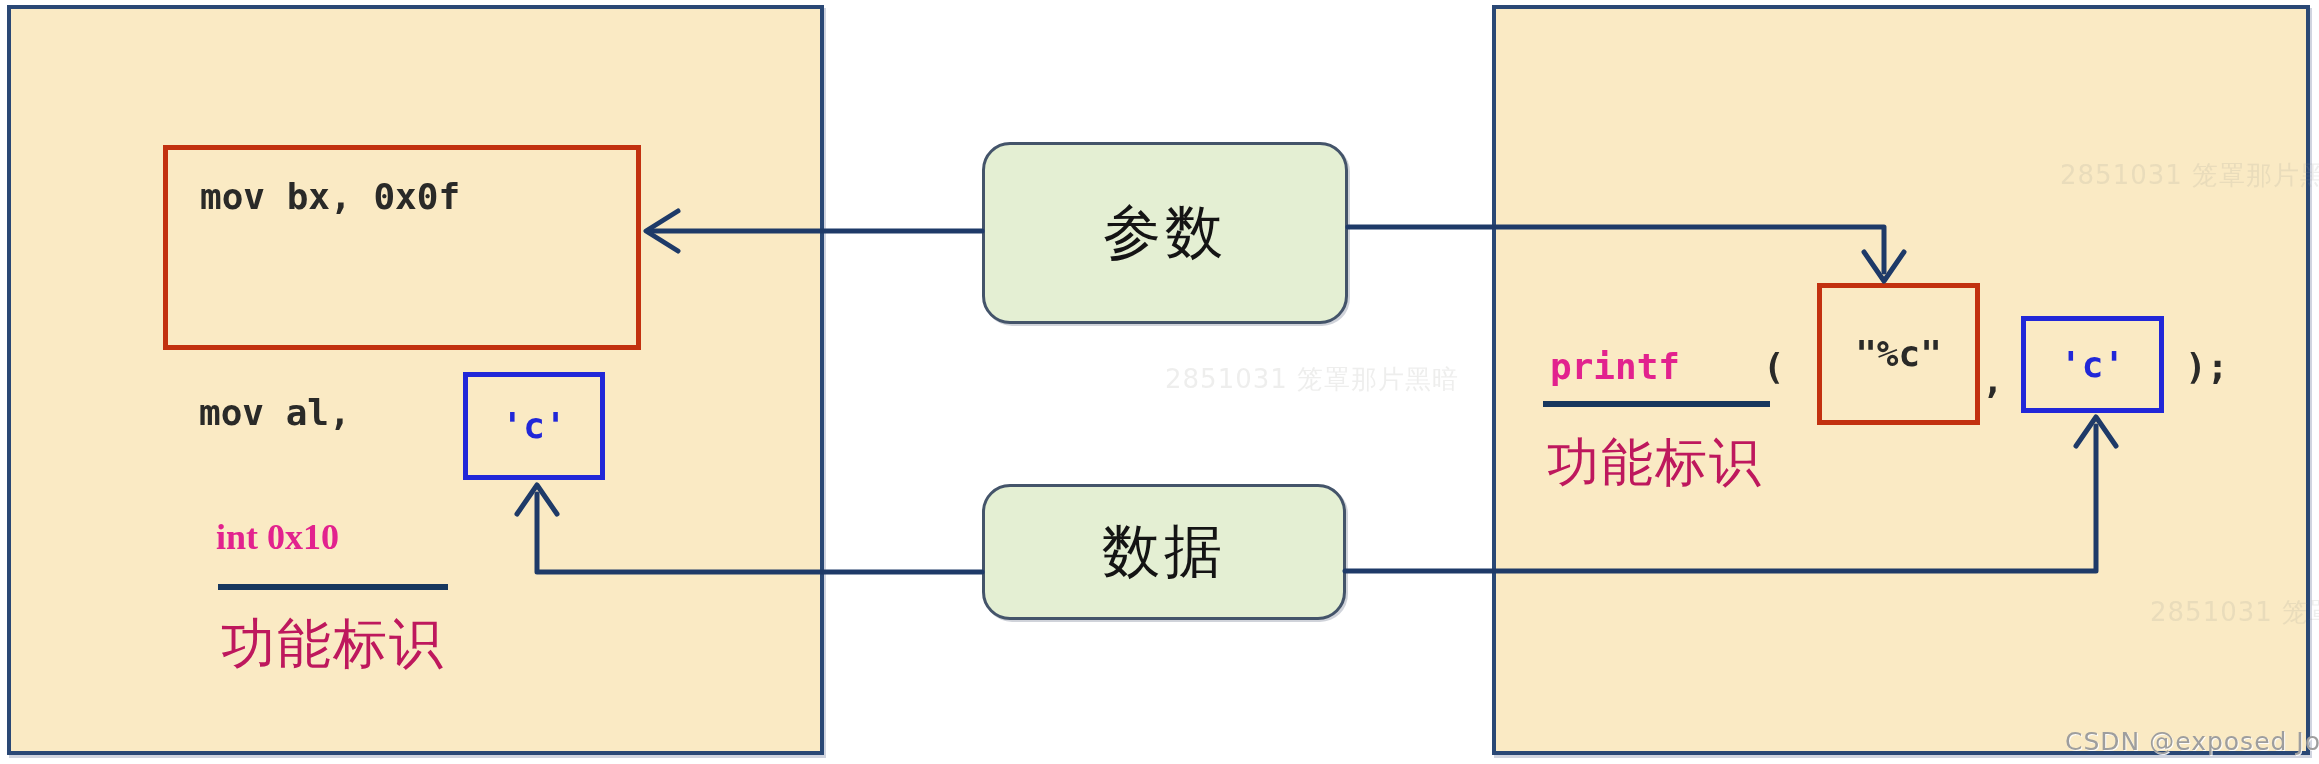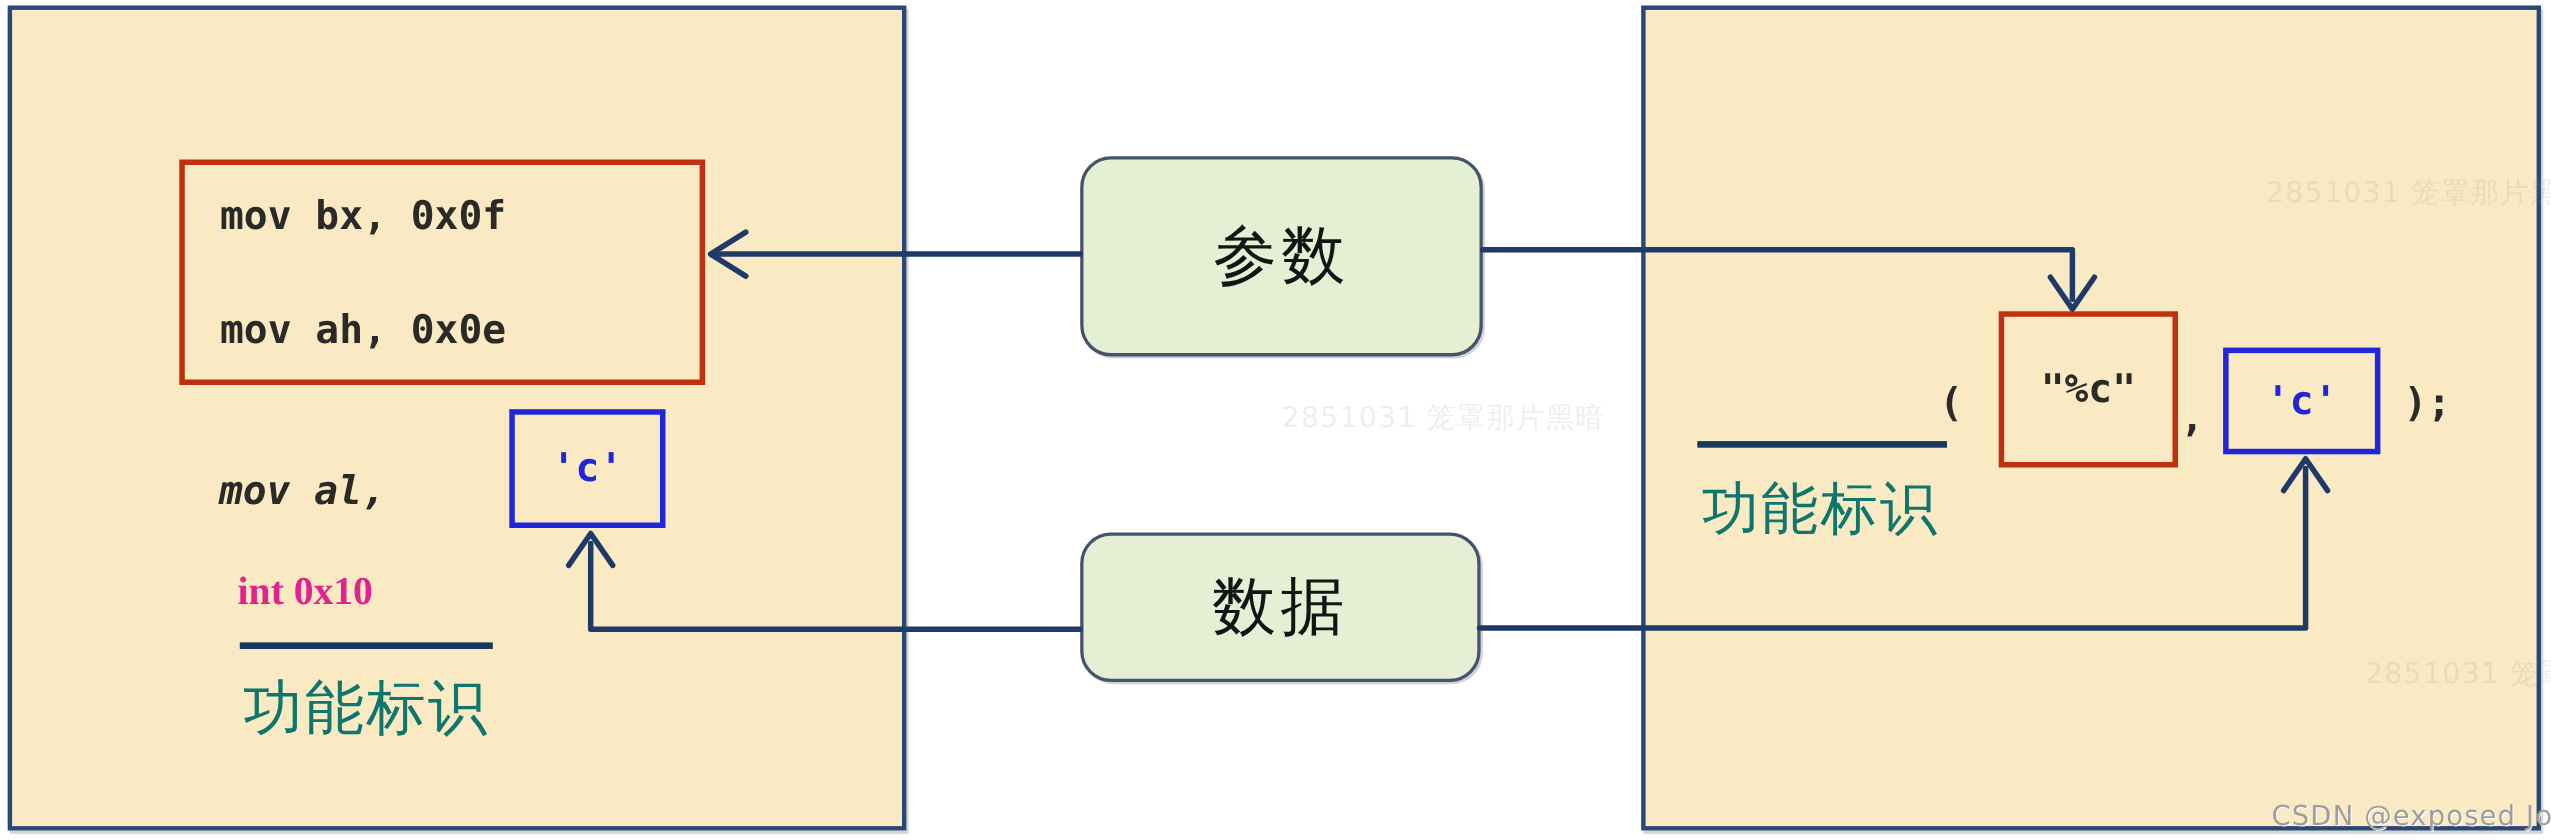--- a/index.html
+++ b/index.html
@@ -37,21 +37,21 @@
   }
   .hl-red{border:5px solid #C2310F;}
   .hl-blue{border:5px solid #2127D8;}
   .redbox-left{left:163px;top:145px;width:478px;height:205px;}
   .bluebox-left{left:463px;top:372px;width:142px;height:108px;}
   .redbox-right{left:1817px;top:283px;width:163px;height:142px;}
   .bluebox-right{left:2021px;top:316px;width:143px;height:97px;}
   
   .underline-bar{position:absolute;background:#17375E;height:6px;}
   .caption{
-    position:absolute;color:#0f766e;font-size:54px;letter-spacing:2px;white-space:nowrap;
+    position:absolute;color:#be185d;font-size:54px;letter-spacing:2px;white-space:nowrap;
   }
   .arrow-layer{position:absolute;left:0;top:0;pointer-events:none;}
   .watermark{
     position:absolute;color:#9E9E9E;font-size:25px;letter-spacing:1px;white-space:nowrap;
     text-shadow:1px 1px 0 rgba(255,255,255,.9);
   }
   .faintmark{
     position:absolute;color:rgba(150,150,140,.16);font-size:26px;white-space:nowrap;letter-spacing:1px;
   }
 </style>
@@ -59,36 +59,36 @@
 <body>
 
 <div class="canvas">
 
   <div class="panel panel-left"></div>
 
   <div class="panel panel-right"></div>
 
   <div class="hl hl-red redbox-left"></div>
   <div class="code" style="left:200px;top:168px;">mov bx, 0x0f</div>
-  <div class="code" style="left:200px;top:272px;">mov ah, 0x0e</div>
-  <div class="code" style="left:199px;top:418px;font-style:italic;">mov al,</div>
+  <div class="code" style="left:199px;top:384px;">mov al,</div>
   <div class="hl hl-blue bluebox-left">
     <span class="code bluetext" style="position:static;">'c'</span>
   </div>
   <div class="code magenta" style="left:216px;top:508px;font-family:Liberation Serif, serif;">int 0x10</div>
   <div class="underline-bar" style="left:218px;top:584px;width:230px;"></div>
   <div class="caption" style="left:221px;top:608px;">功能标识</div>
 
   <div class="node node-params">
     <span>参数</span>
   </div>
   <div class="node node-data">
     <span>数据</span>
   </div>
 
+  <div class="code magenta" style="left:1550px;top:338px;">printf</div>
   <div class="underline-bar" style="left:1543px;top:401px;width:227px;"></div>
   <div class="code" style="left:1763px;top:338px;">(</div>
   <div class="hl hl-red redbox-right">
     <span class="code" style="position:static;">"%c"</span>
   </div>
   <div class="code" style="left:1982px;top:352px;">,</div>
   <div class="hl hl-blue bluebox-right">
     <span class="code bluetext" style="position:static;">'c'</span>
   </div>
   <div class="code" style="left:2185px;top:338px;">);</div>

